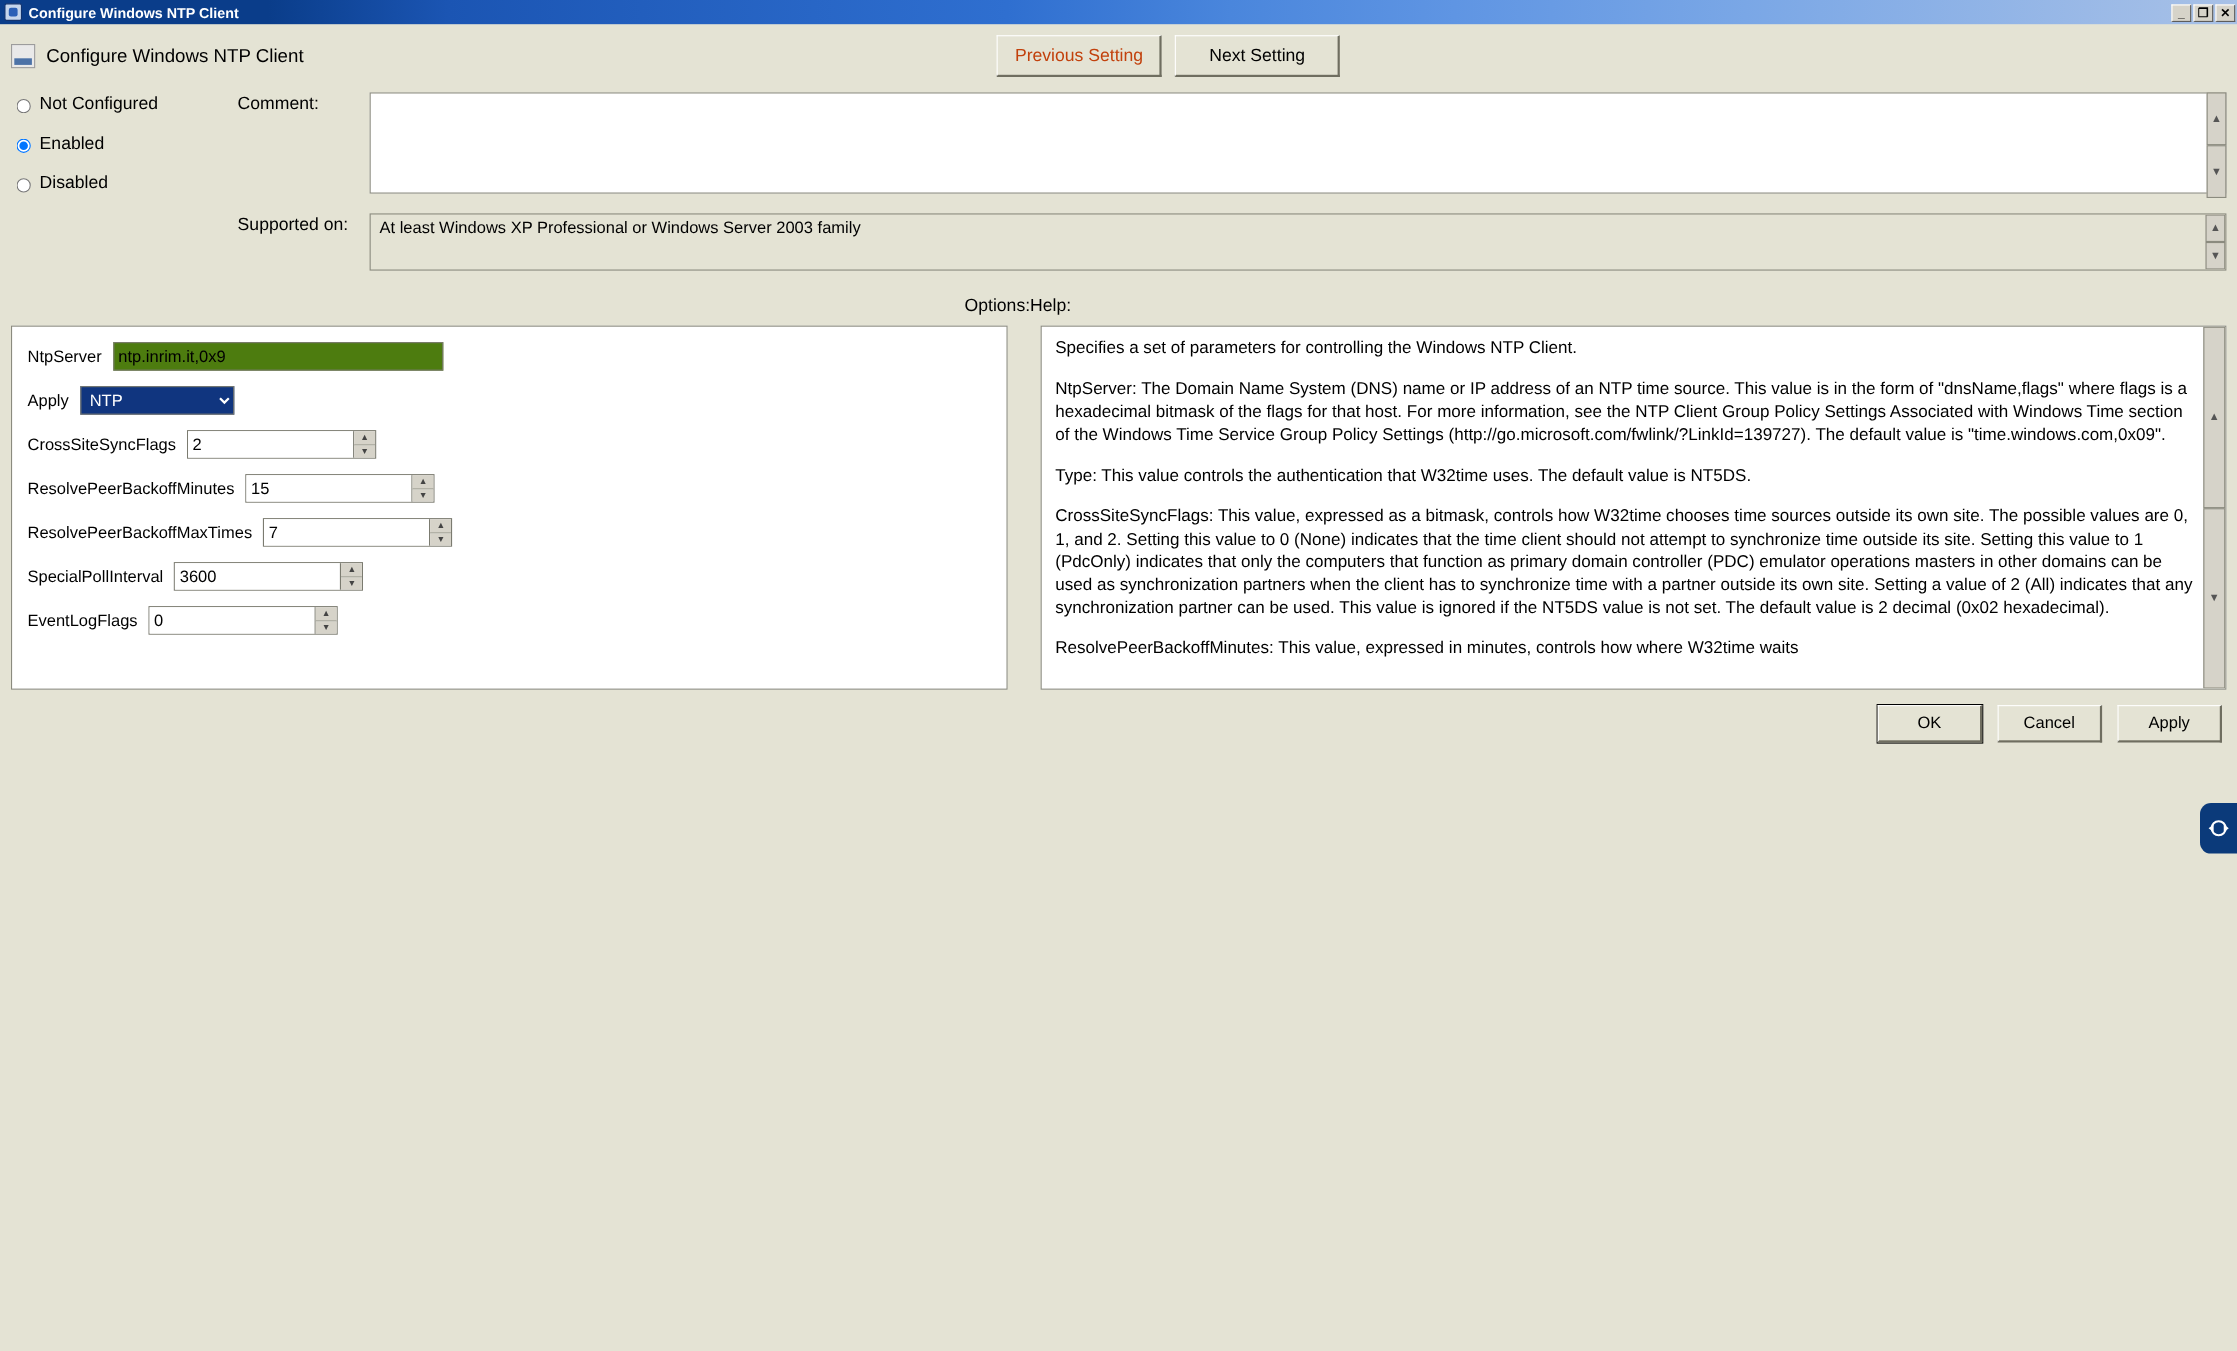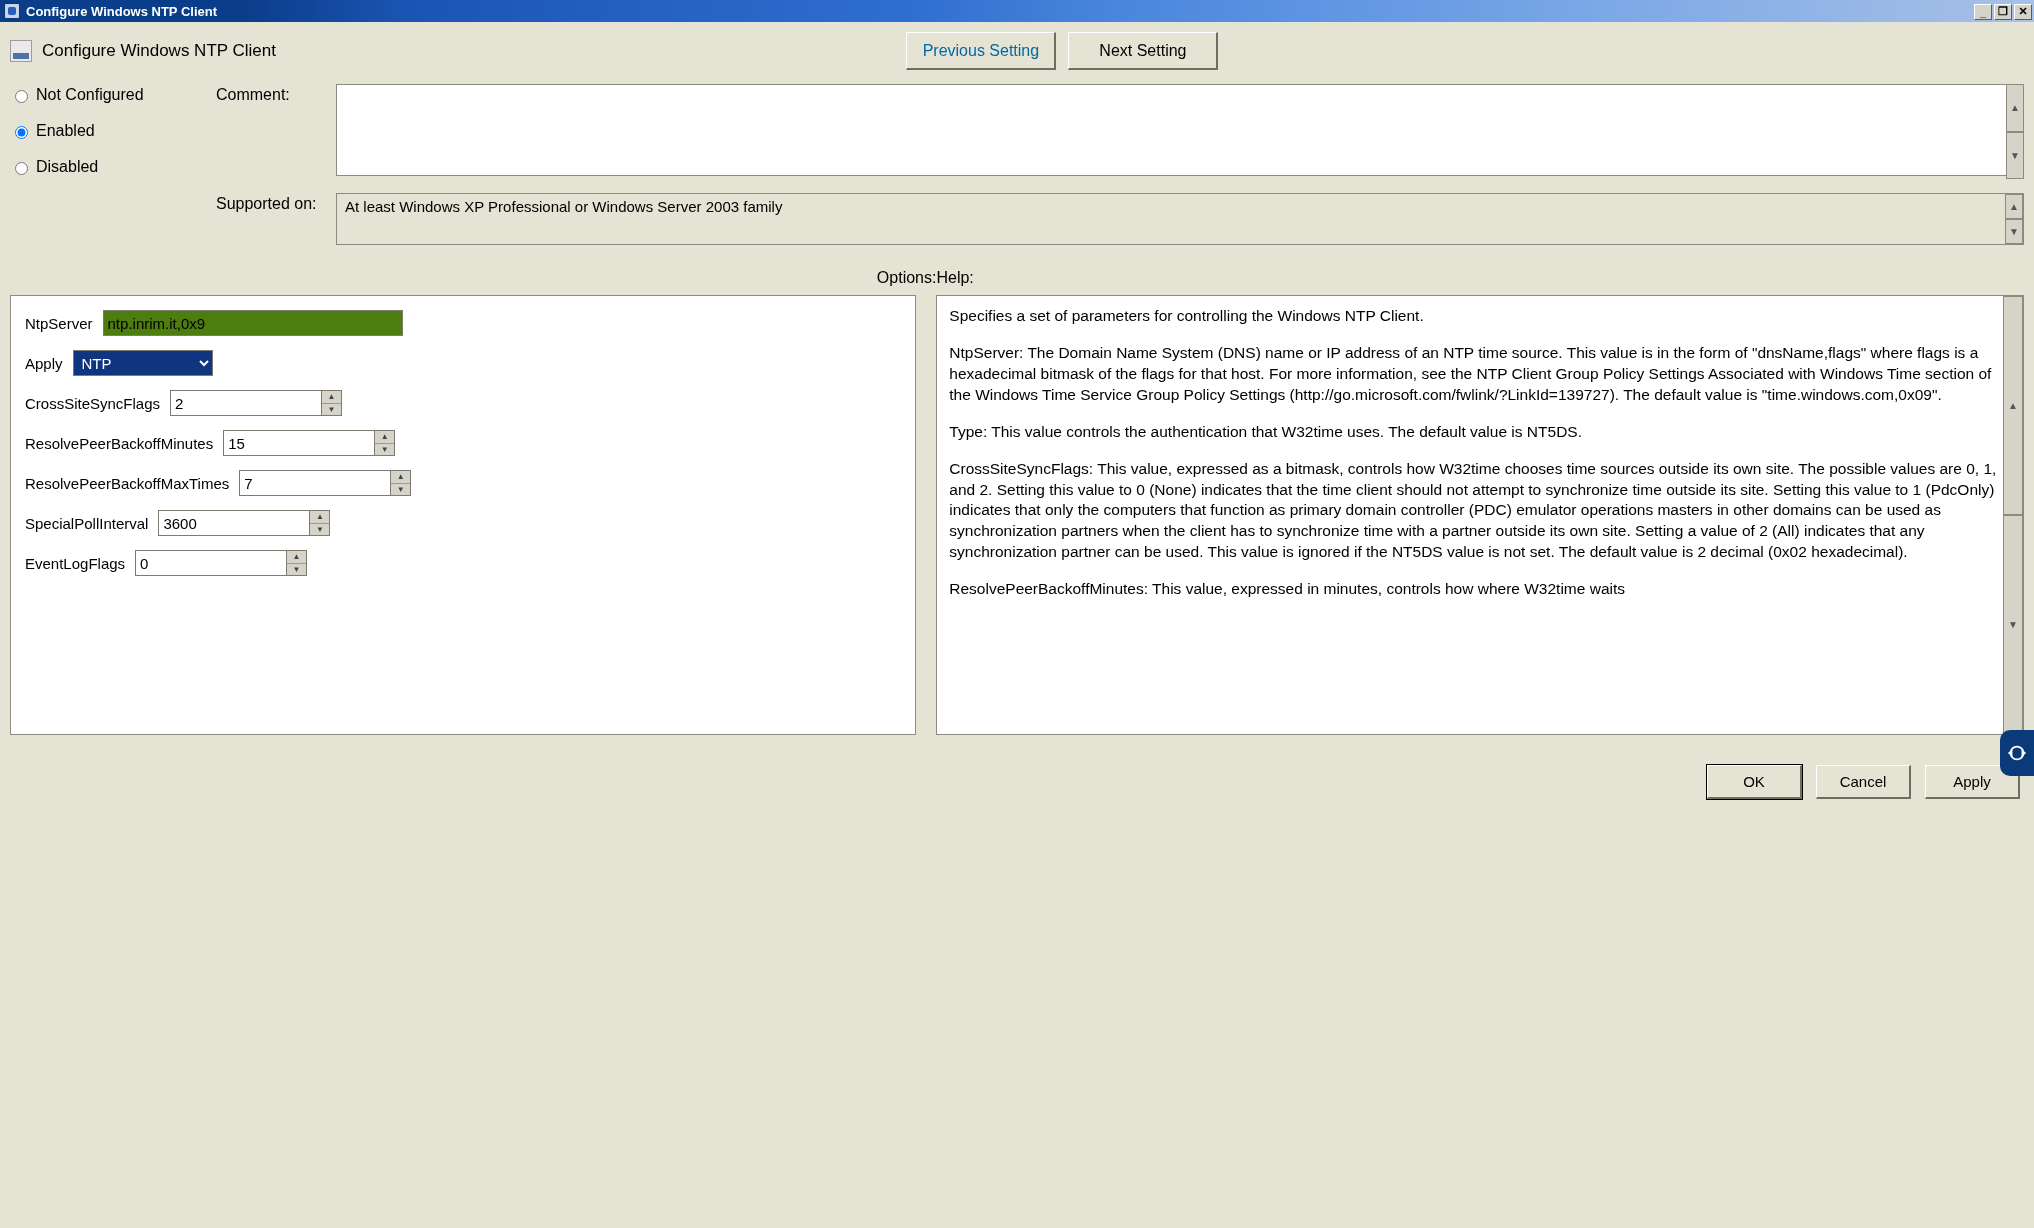--- a/index.html
+++ b/index.html
@@ -90,21 +90,21 @@
     min-width: 150px;
     height: 38px;
     font-size: 16px;
     background: #e4e3d4;
     border-top: 1px solid #fff;
     border-left: 1px solid #fff;
     border-right: 2px solid #6f6e60;
     border-bottom: 2px solid #6f6e60;
     cursor: pointer;
   }
-  button.nav[disabled] { color: #0369a1; cursor: default; }
+  button.nav[disabled] { color: #c2410c; cursor: default; }
 
   
   .config-row {
     display: flex;
     padding: 0 10px;
     gap: 36px;
   }
   .radio-col { width: 170px; padding-top:2px; }
   .radio-col label {
     display: flex; align-items: center;
@@ -156,23 +156,23 @@
     display:flex;
     padding: 24px 10px 8px 10px;
     font-size:16px;
   }
   .section-labels .col-left{ width:46%;text-align:right; }
   .section-labels .col-right{ flex:1; }
 
   
   .panels {
     display:flex;
-    gap: 20px;
+    gap: 30px;
     padding: 0 10px;
-    height: 440px;
+    height: 331px;
   }
   .panel {
     background:#fff;
     border:1px solid #8b8b7f;
   }
   .options-panel { width:45%; padding:14px 14px; font-size:15px; }
   .help-panel { flex:1; padding:10px 26px 10px 12px; font-size:15.5px; line-height:1.35; overflow:hidden; position:relative; }
   .help-panel .scroll-arrows{width:20px;}
 
   .opt-row { display:flex; align-items:center; margin-bottom:14px; gap:10px; }
@@ -214,21 +214,21 @@
     font-size:8px;
     border-bottom:1px solid #9b9b8f;
     color:#444;
   }
   .spinner .arrows span:last-child{border-bottom:none;}
 
   
   .bottom-bar {
     display:flex; justify-content:flex-end;
     gap:14px;
-    padding:30px 14px;
+    padding:14px 14px;
   }
   button.dlg {
     min-width:95px; height:34px;
     font-size:15px;
     background:#e4e3d4;
     border-top:1px solid #fff;
     border-left:1px solid #fff;
     border-right:2px solid #6f6e60;
     border-bottom:2px solid #6f6e60;
     cursor:pointer;

